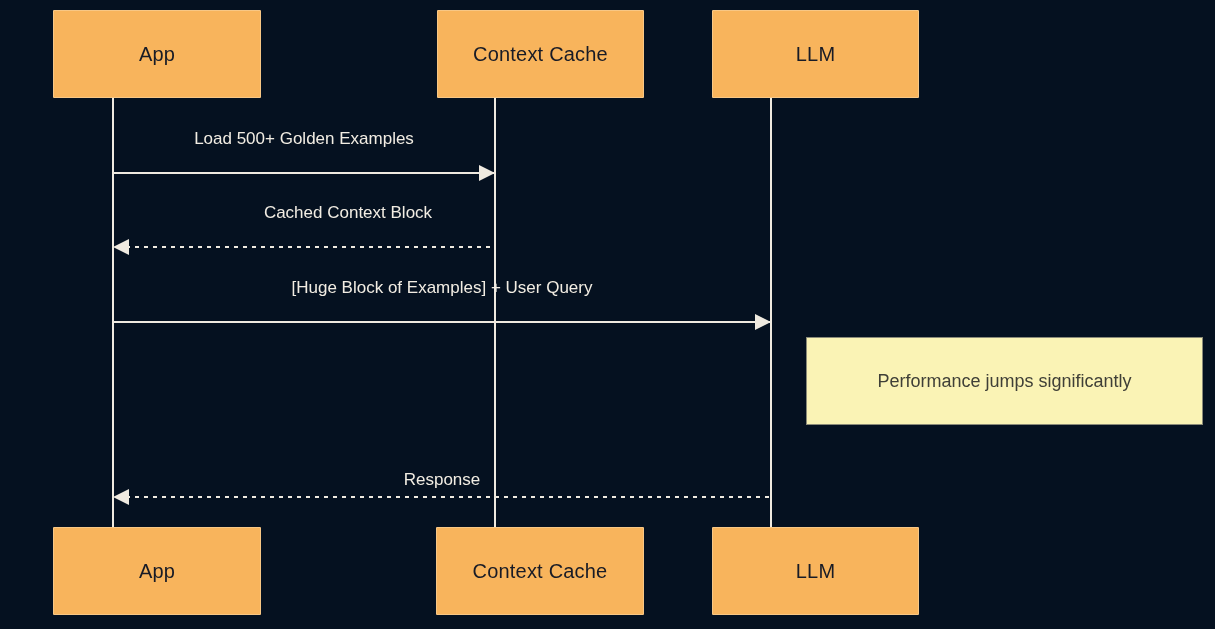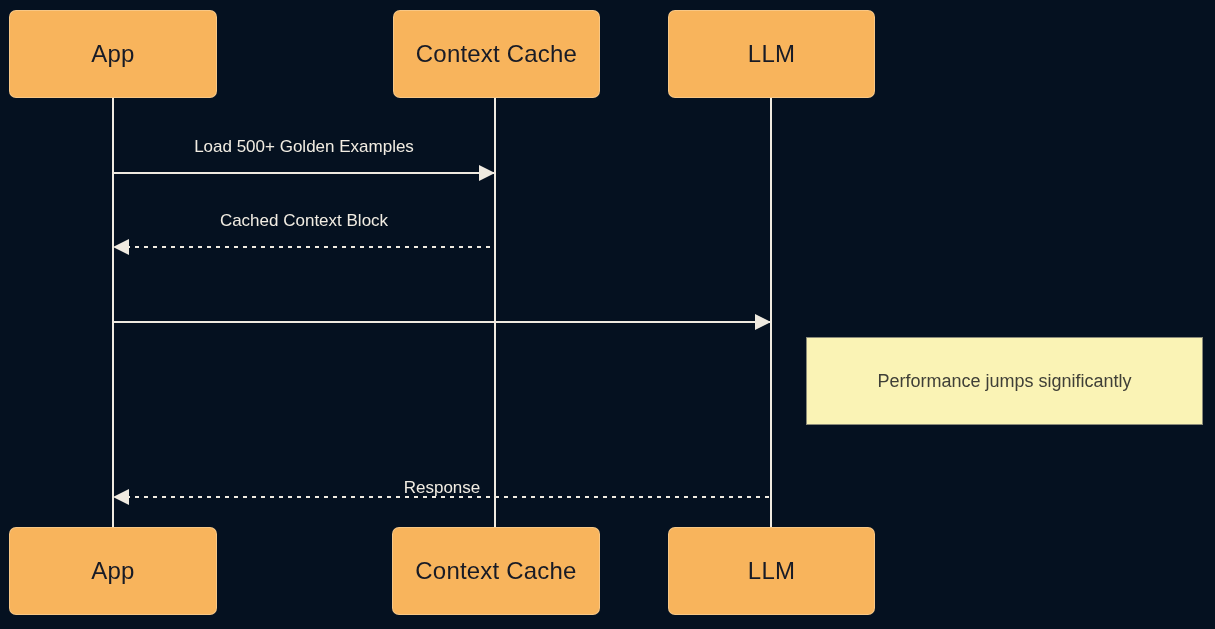--- a/index.html
+++ b/index.html
@@ -7,42 +7,42 @@
     position:relative;
     width:1215px;height:629px;
     background:#051120;
     font-family:"Liberation Sans", sans-serif;
     overflow:hidden;
   }
   .actor-box{
     position:absolute;
     background:#F8B45C;
     border:1px solid rgba(250,235,210,0.35);
-    border-radius:7px;
+    border-radius:1px;
     display:flex;align-items:center;justify-content:center;
     color:#181B26;
-    font-size:24px;
+    font-size:20px;
     font-weight:500;
     letter-spacing:.2px;
     box-sizing:border-box;
+    margin-left:44px;
   }
   .lifeline{
     position:absolute;
     width:2px;
     top:98px;height:429px;
     background:#EFEAE0;
   }
   .msg-label{
     position:absolute;
     color:#F2EDE3;
     font-size:17px;
     text-align:center;
     height:26px;line-height:26px;
     white-space:nowrap;
-    margin-top:8px;
   }
   .msg-line{
     position:absolute;
     height:2px;
   }
   .msg-line.solid{background:#EFEAE0;}
   .msg-line.dotted{
     background-image:repeating-linear-gradient(to right,#EFEAE0 0px,#EFEAE0 4px,transparent 4px,transparent 9px);
   }
   .arrowhead{
@@ -82,24 +82,25 @@
     <span>Context Cache</span>
   </div>
   <div class="actor-box" style="left:668px;top:10px;width:207px;height:88px;">
     <span>LLM</span>
   </div>
 
   <div class="msg-label" style="left:113px;top:126px;width:382px;">Load 500+ Golden Examples</div>
   <div class="msg-line solid" style="left:113px;top:172px;width:382px;"></div>
   <div class="arrowhead right" style="left:479px;top:165px;"></div>
 
-  <div class="msg-label" style="left:113px;top:200px;width:382px;">Cached Context Block</div>
+  <div class="msg-label" style="left:113px;top:200px;width:382px;padding-left:44px;">Cached Context Block</div>
   <div class="msg-line dotted" style="left:117px;top:246px;width:378px;"></div>
   <div class="arrowhead left" style="left:113px;top:239px;"></div>
 
+  <div class="msg-label" style="left:113px;top:275px;width:658px;">[Huge Block of Examples] + User Query</div>
   <div class="msg-line solid" style="left:113px;top:321px;width:658px;"></div>
   <div class="arrowhead right" style="left:755px;top:314px;"></div>
 
   <div class="note">
     <div>Performance jumps significantly</div>
   </div>
 
   <div class="msg-label" style="left:113px;top:467px;width:658px;">Response</div>
   <div class="msg-line dotted" style="left:117px;top:496px;width:654px;"></div>
   <div class="arrowhead left" style="left:113px;top:489px;"></div>

